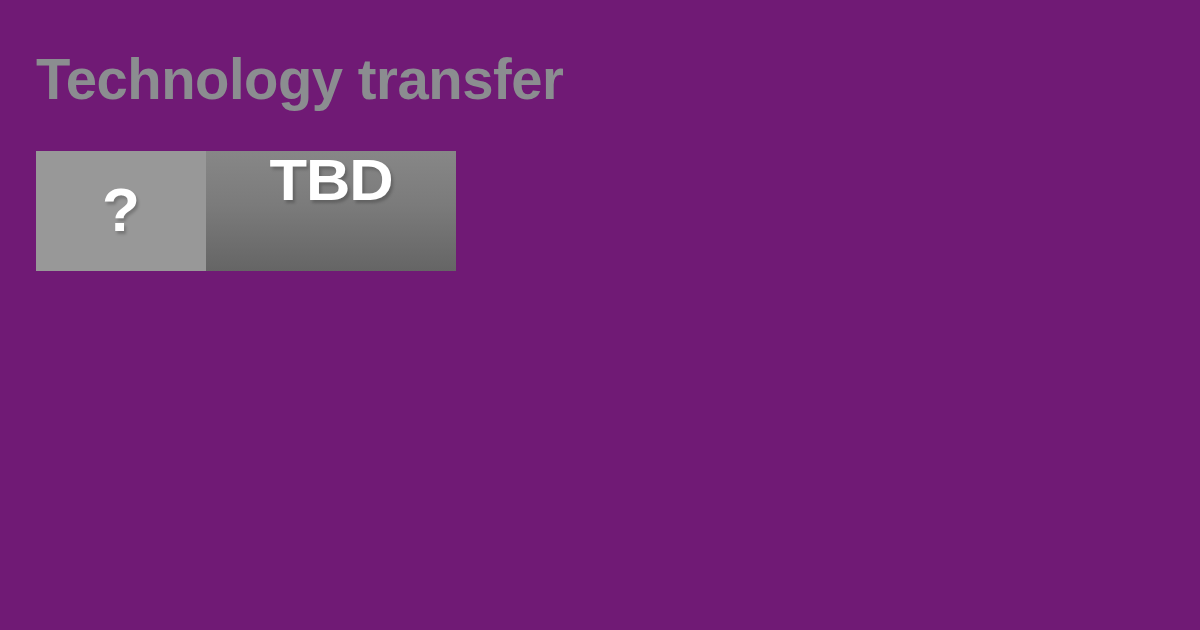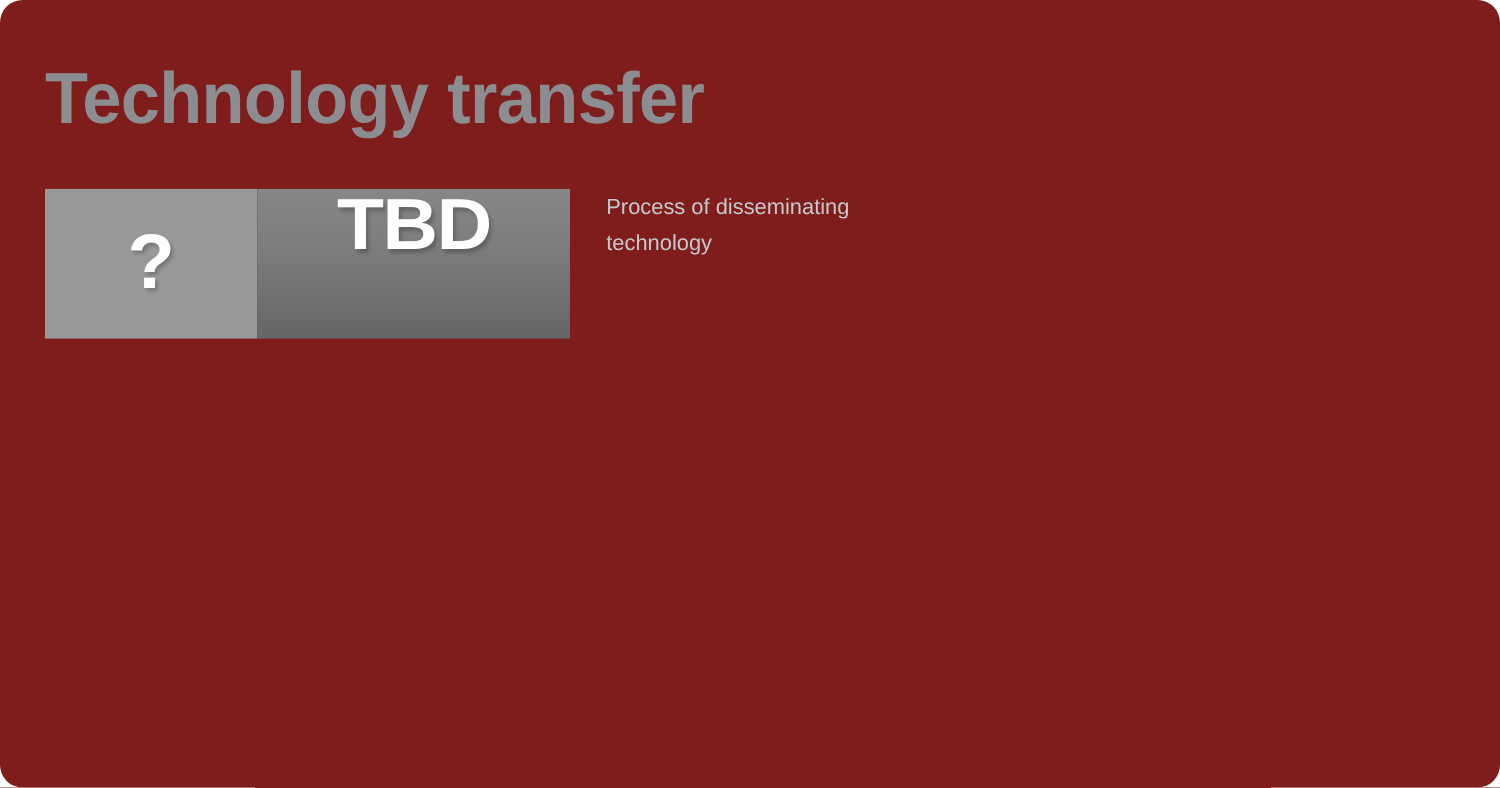--- a/index.html
+++ b/index.html
@@ -15,23 +15,22 @@
     font-family: "Liberation Sans", "DejaVu Sans", sans-serif;
     -webkit-font-smoothing: antialiased;
   }
 
   
   .og-card {
     position: relative;
     box-sizing: border-box;
     width: 1200px;
     height: 630px;
-    background: #7f1d1d;
+    background: #701a75;
     padding: 4px;
-    border-radius: 18px;
   }
 
   
   .card-title {
     position: absolute;
     left: 36px;
     top: 44px;
     margin: 0;
     width: 1130px;
     font-family: "Liberation Sans Narrow", "Liberation Sans", "DejaVu Sans", sans-serif;
@@ -136,17 +135,16 @@
       <div class="thumb-qmark-pane">
         <span class="thumb-qmark">?</span>
       </div>
 
       <div class="thumb-tbd-pane">
         <span class="thumb-tbd">TBD</span>
       </div>
 
     </div>
 
-    <p class="card-description">Process of disseminating technology</p>
 
   </div>
 
 </div>
 
 </body></html>

